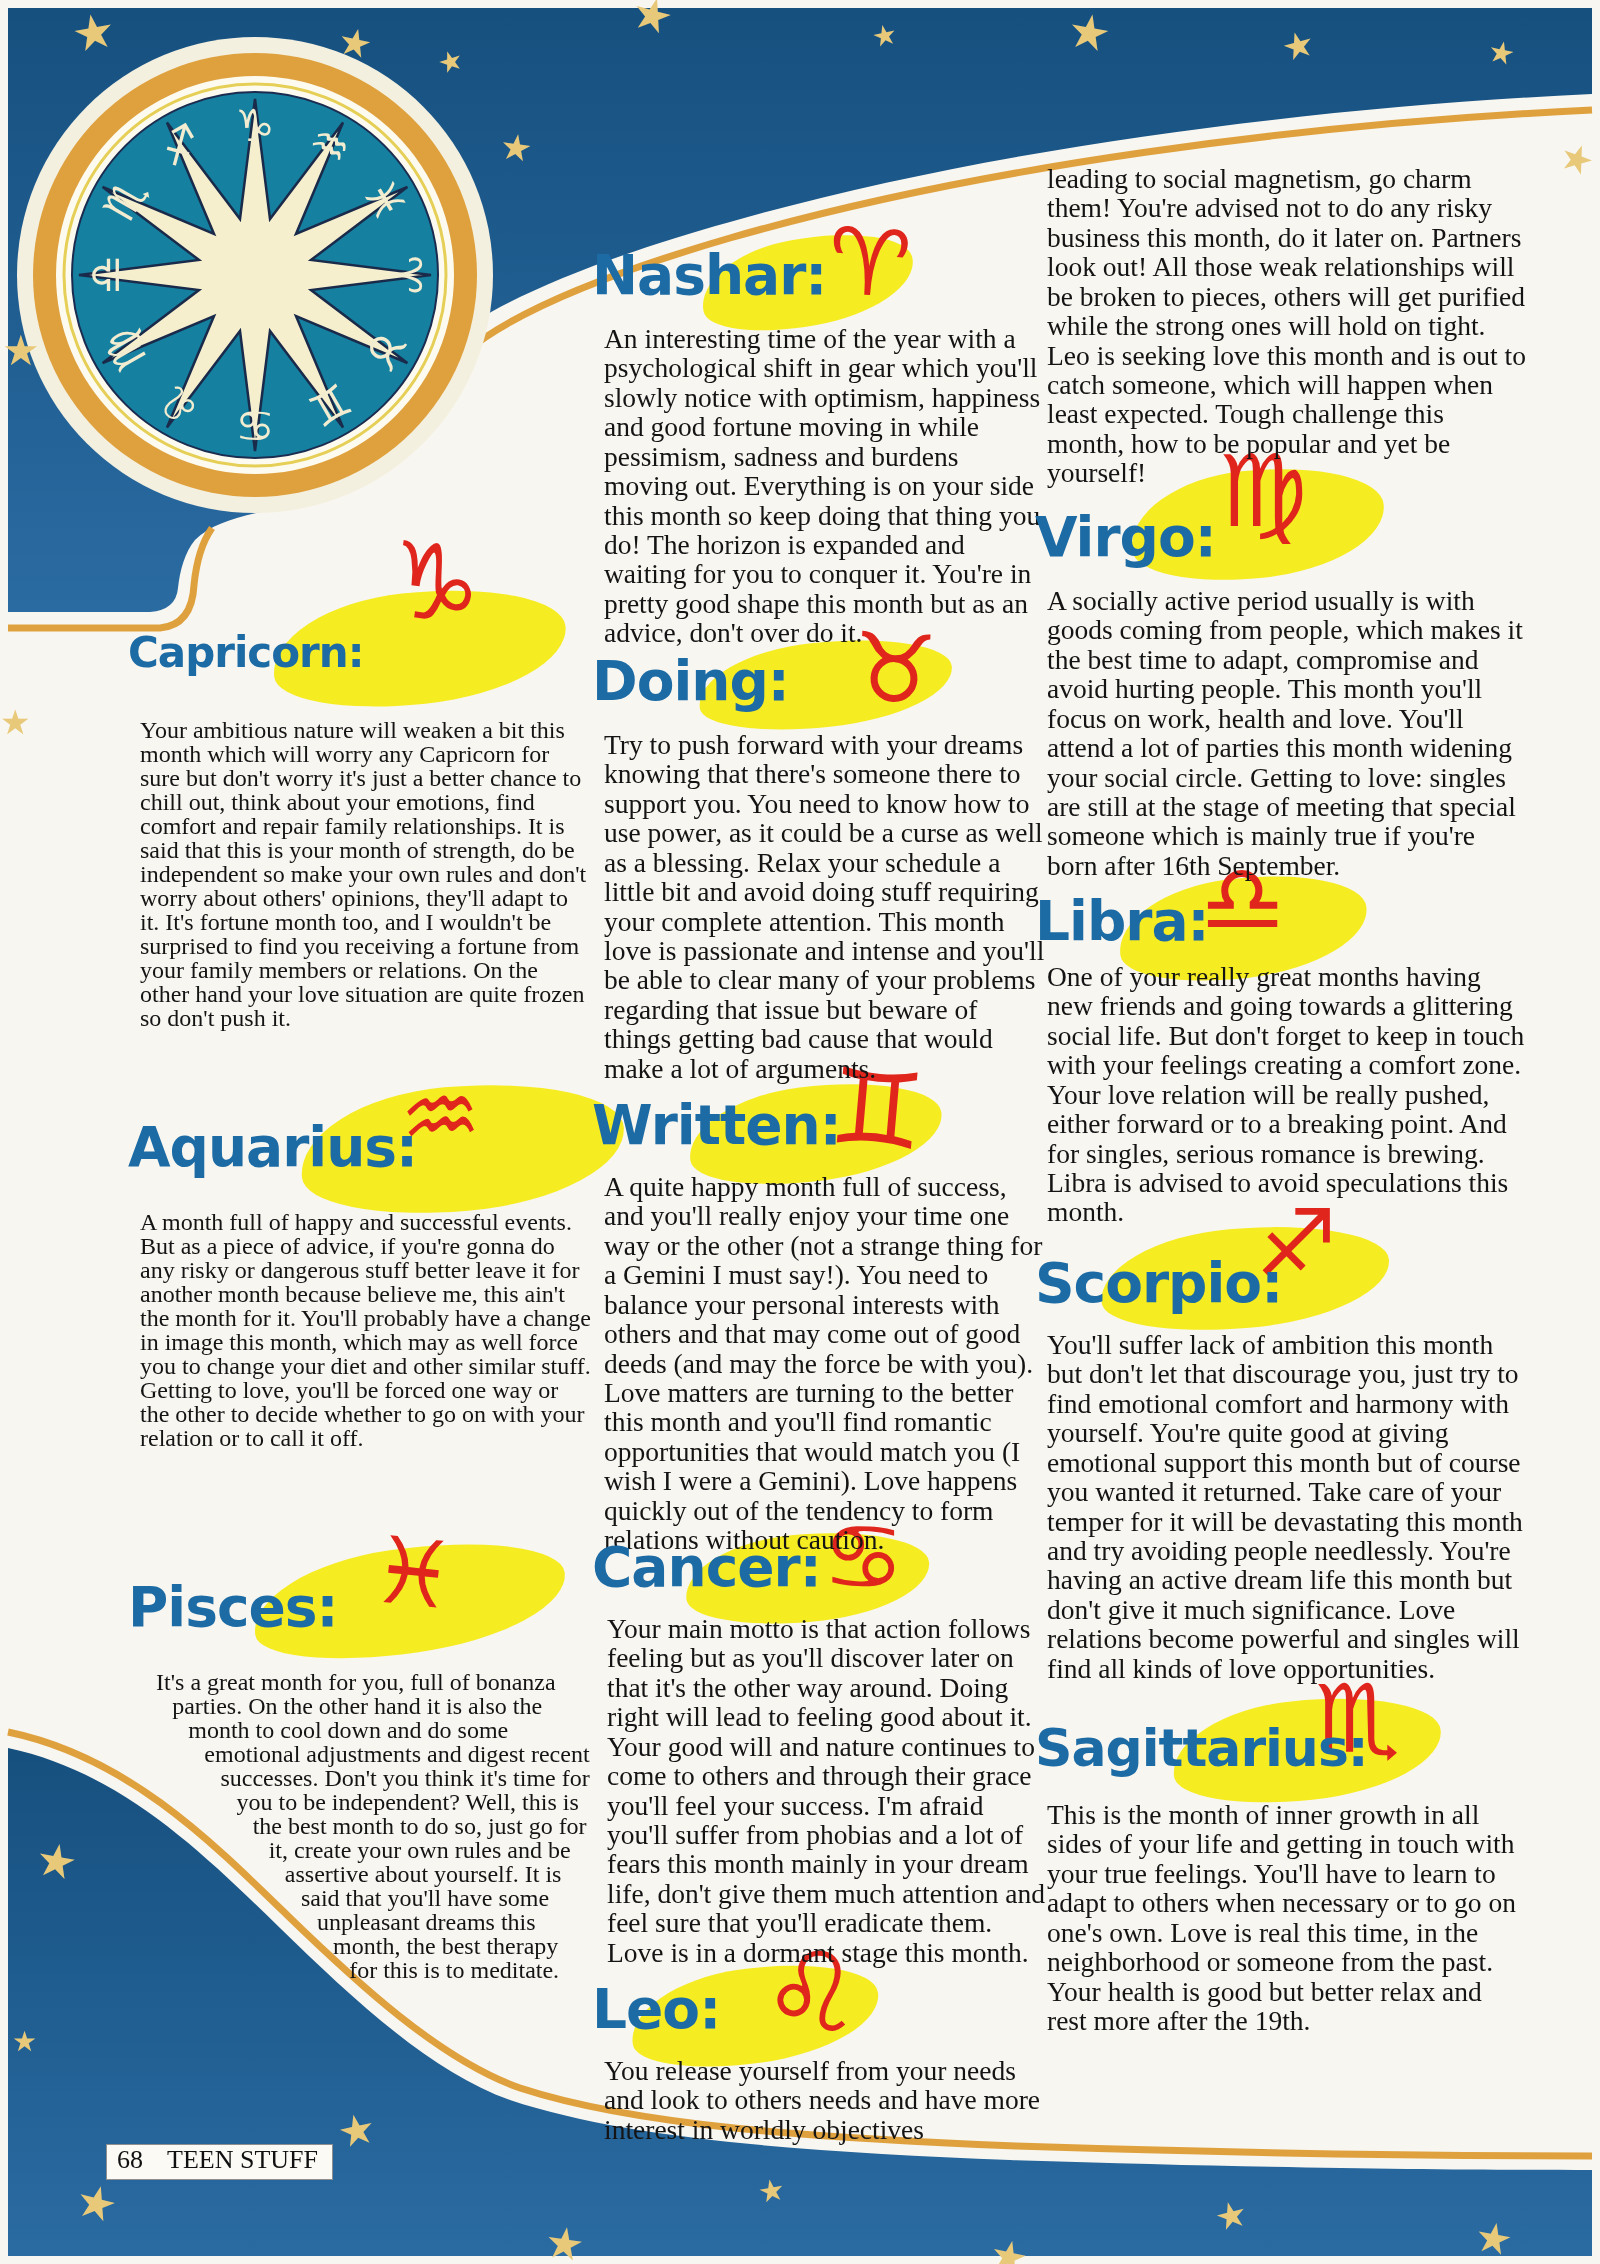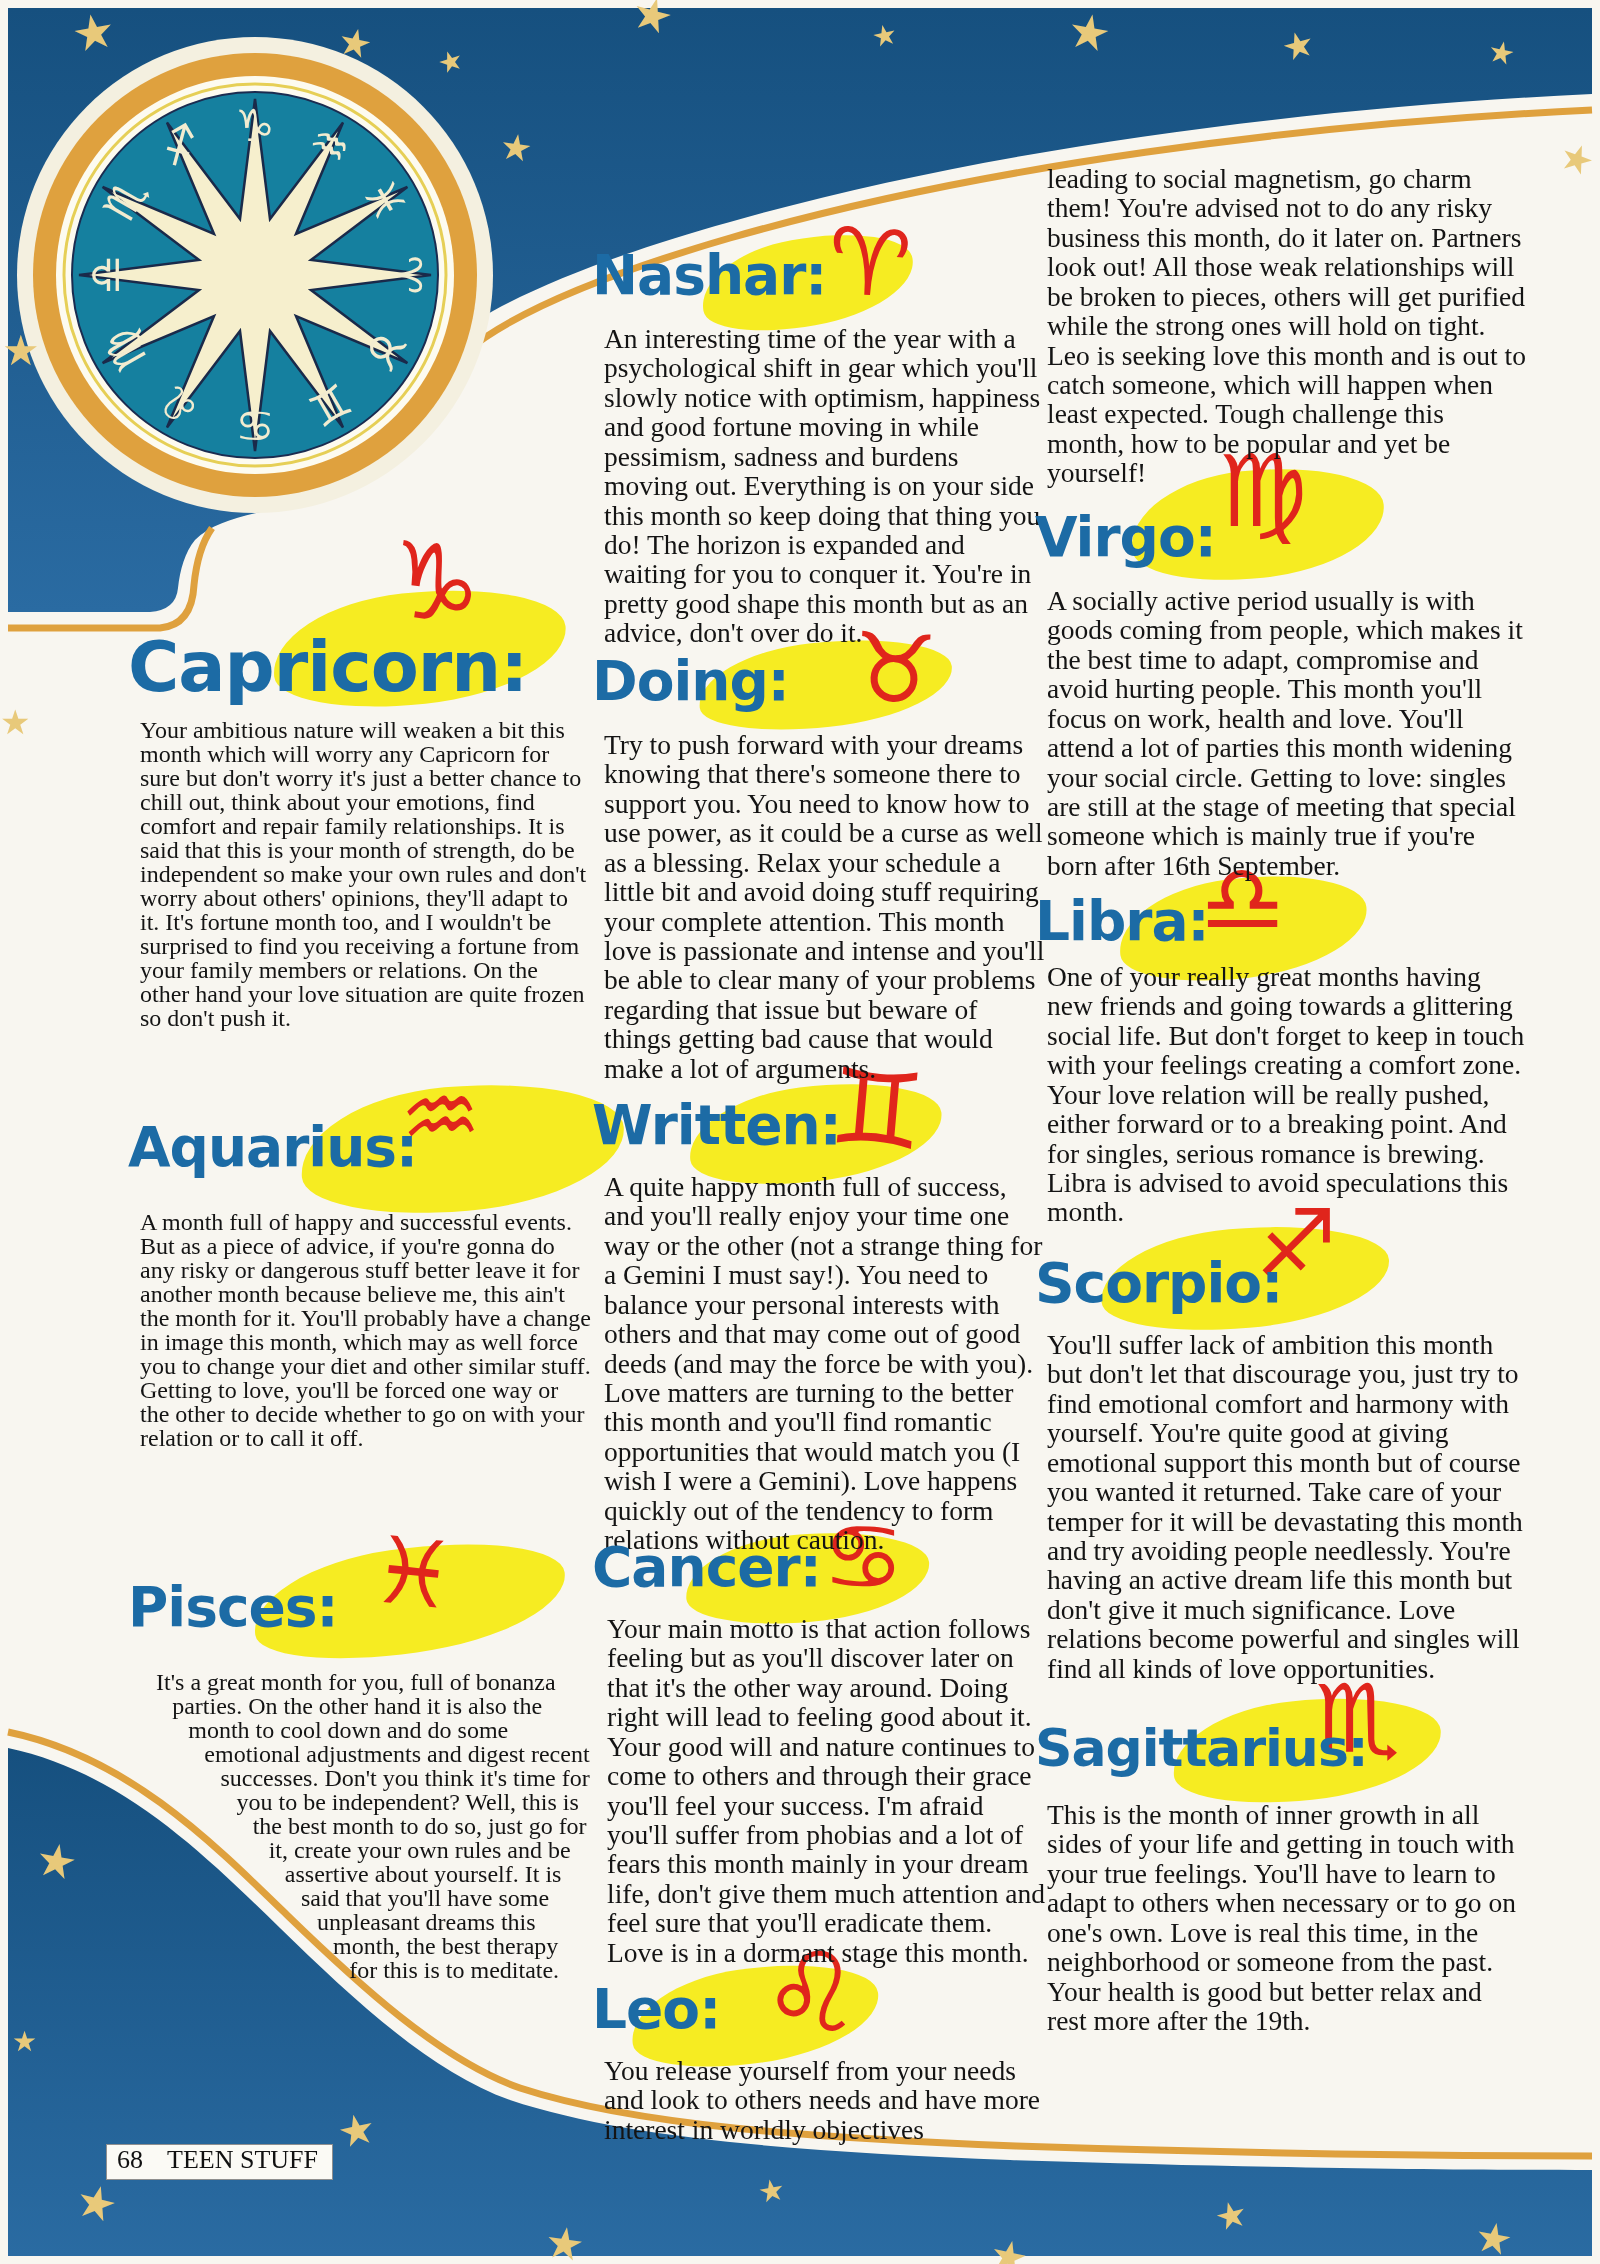--- a/index.html
+++ b/index.html
@@ -131,21 +131,21 @@
       <span class="star" style="left: 545px; top: 2222px; font-size: 44px; color: rgb(232, 201, 122); transform: rotate(8deg);">★</span>
       <span class="star" style="left: 758px; top: 2176px; font-size: 30px; color: rgb(232, 201, 122); transform: rotate(-10deg);">★</span>
       <span class="star" style="left: 990px; top: 2236px; font-size: 42px; color: rgb(232, 201, 122); transform: rotate(12deg);">★</span>
       <span class="star" style="left: 1215px; top: 2198px; font-size: 36px; color: rgb(232, 201, 122); transform: rotate(-14deg);">★</span>
       <span class="star" style="left: 1475px; top: 2218px; font-size: 42px; color: rgb(232, 201, 122); transform: rotate(10deg);">★</span>
     </div>
 
   <section>
     <div class="blob" style="left:272px;top:592px;width:295px;height:112px;transform:rotate(-6deg)"></div>
     <div class="zglyph" style="left:388px;top:532px;font-size:105px;transform:rotate(8deg)">♑</div>
-    <h2 class="zhead" style="left:128px;top:632px;font-size:70px">Capricorn:</h2>
+    <h2 class="zhead" style="left:128px;top:632px;font-size:42px">Capricorn:</h2>
     <p class="zbody tight" style="left:128px;top:706px;width:448px">Your ambitious nature will weaken a bit this month which will worry any Capricorn for sure but don't worry it's just a better chance to chill out, think about your emotions, find comfort and repair family relationships. It is said that this is your month of strength, do be independent so make your own rules and don't worry about others' opinions, they'll adapt to it. It's fortune month too, and I wouldn't be surprised to find you receiving a fortune from your family members or relations. On the other hand your love situation are quite frozen so don't push it.</p>
   </section>
 
   <section>
     <div class="blob" style="left:300px;top:1086px;width:325px;height:125px;transform:rotate(-5deg)"></div>
     <div class="zglyph" style="left:400px;top:1072px;font-size:90px;transform:rotate(-4deg)">♒</div>
     <h2 class="zhead" style="left:128px;top:1120px">Aquarius:</h2>
     <p class="zbody tight" style="left:128px;top:1198px;width:452px">A month full of happy and successful events. But as a piece of advice, if you're gonna do any risky or dangerous stuff better leave it for another month because believe me, this ain't the month for it. You'll probably have a change in image this month, which may as well force you to change your diet and other similar stuff. Getting to love, you'll be forced one way or the other to decide whether to go on with your relation or to call it off.</p>
   </section>
 

